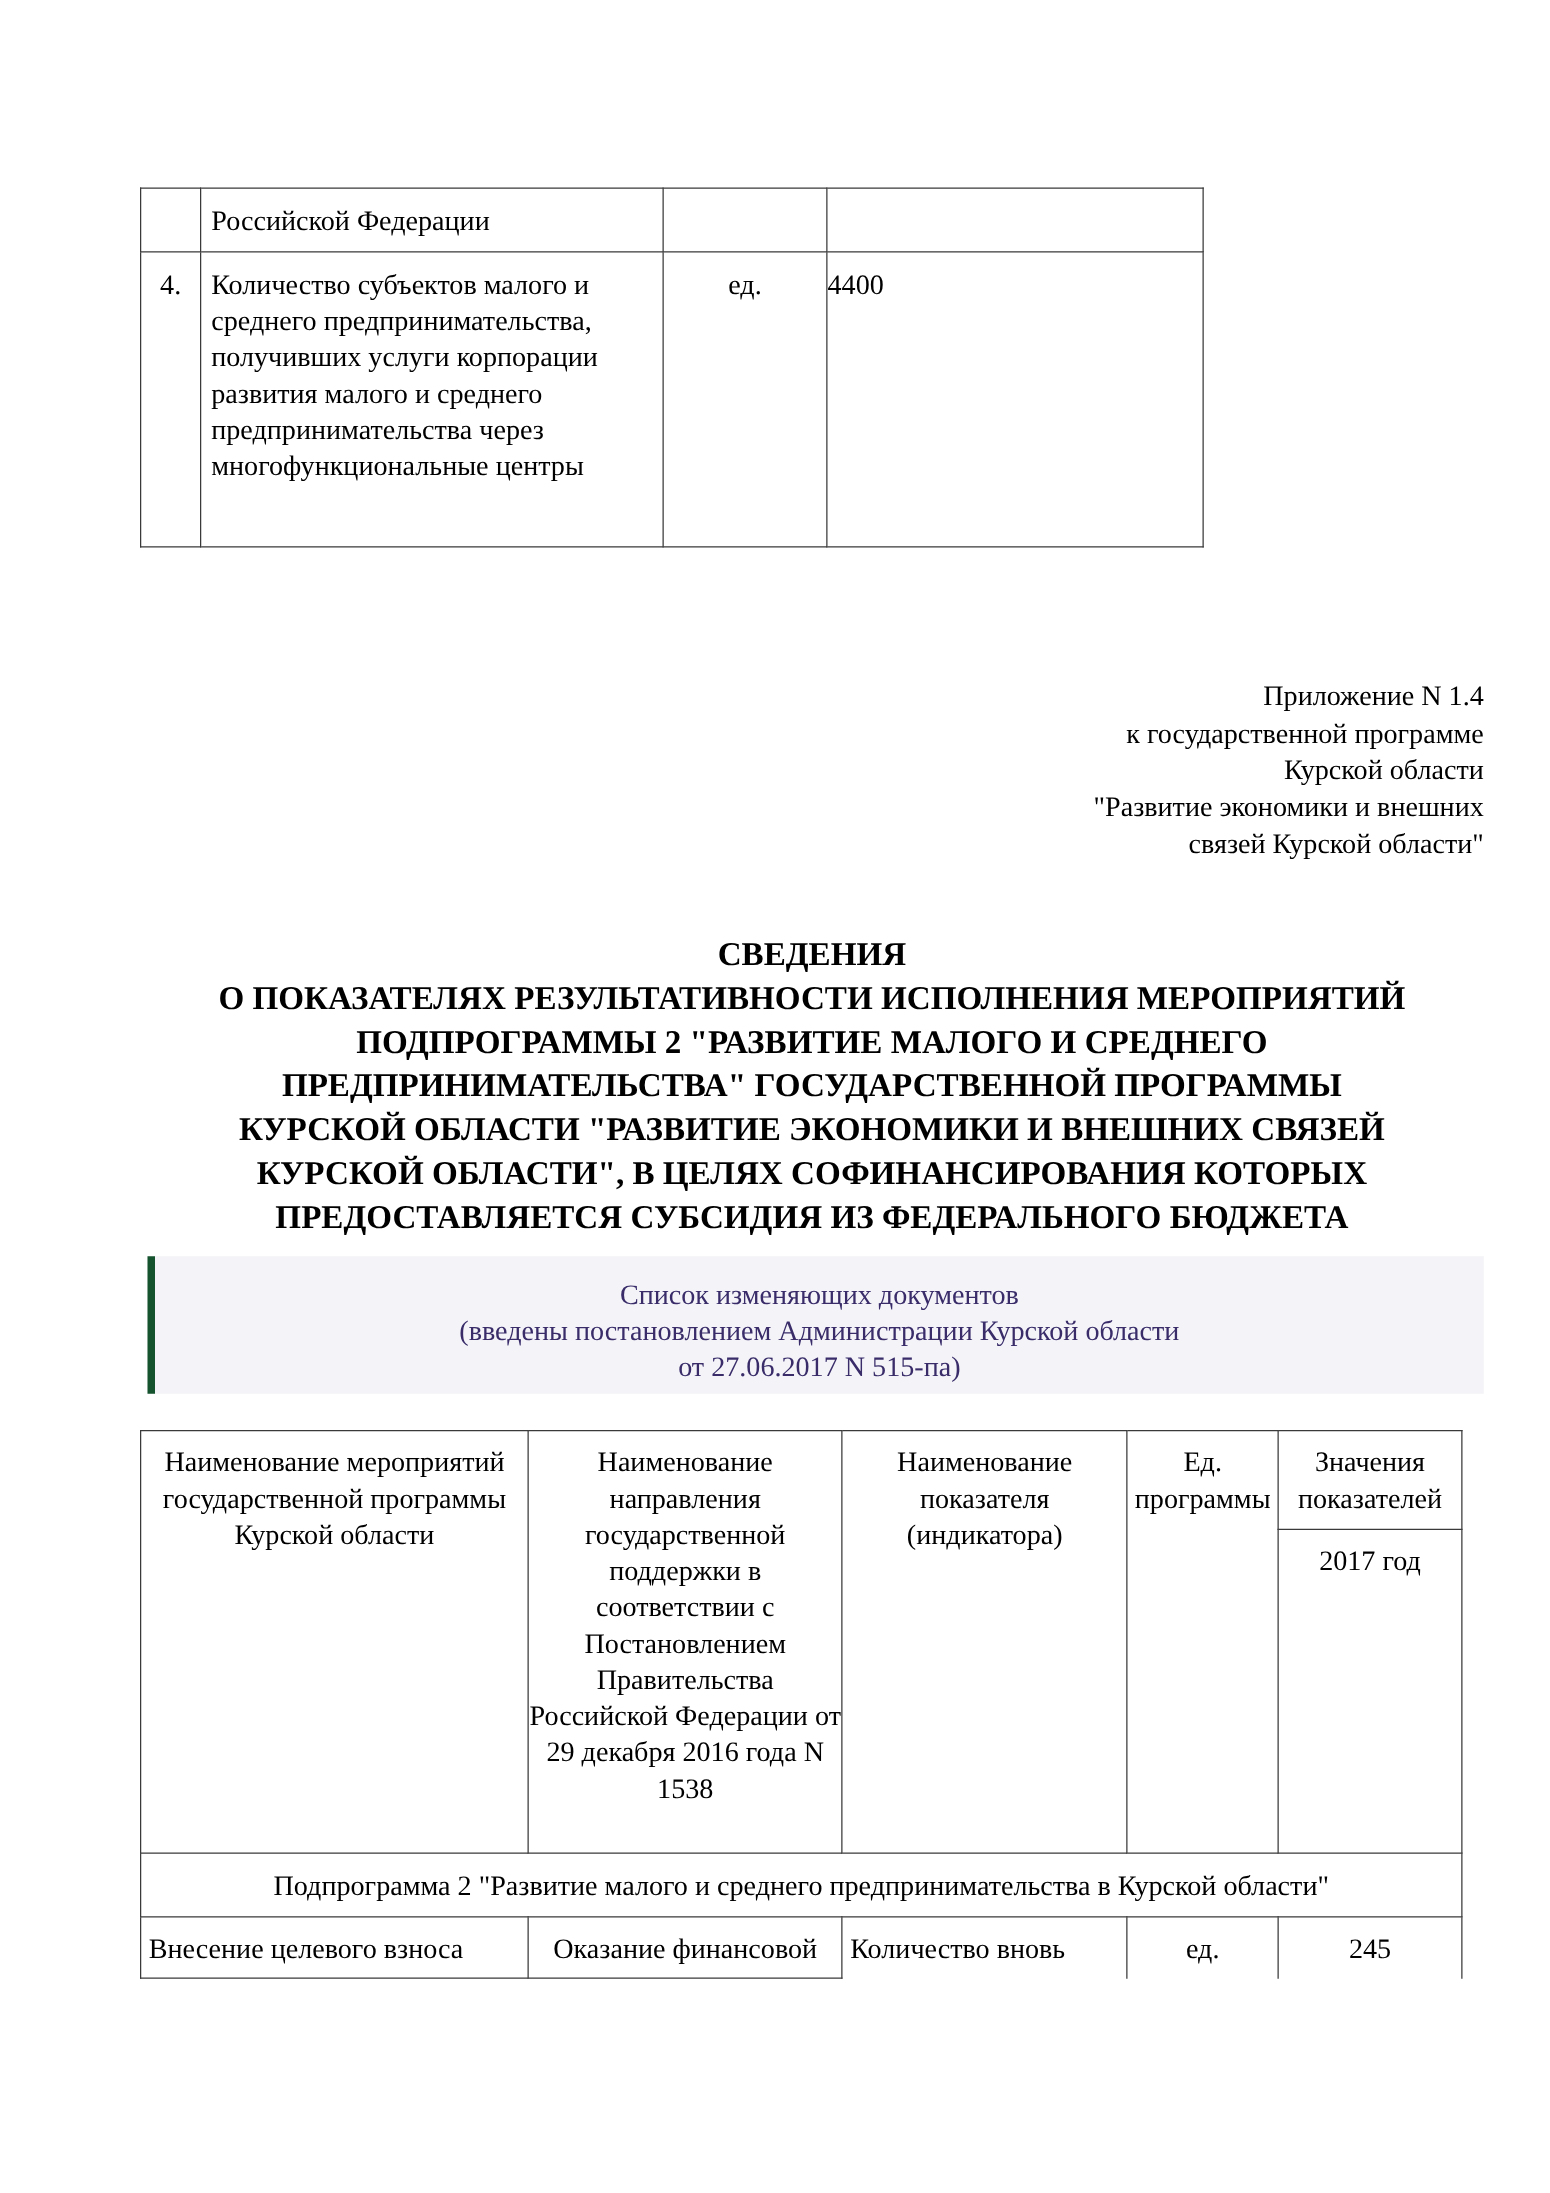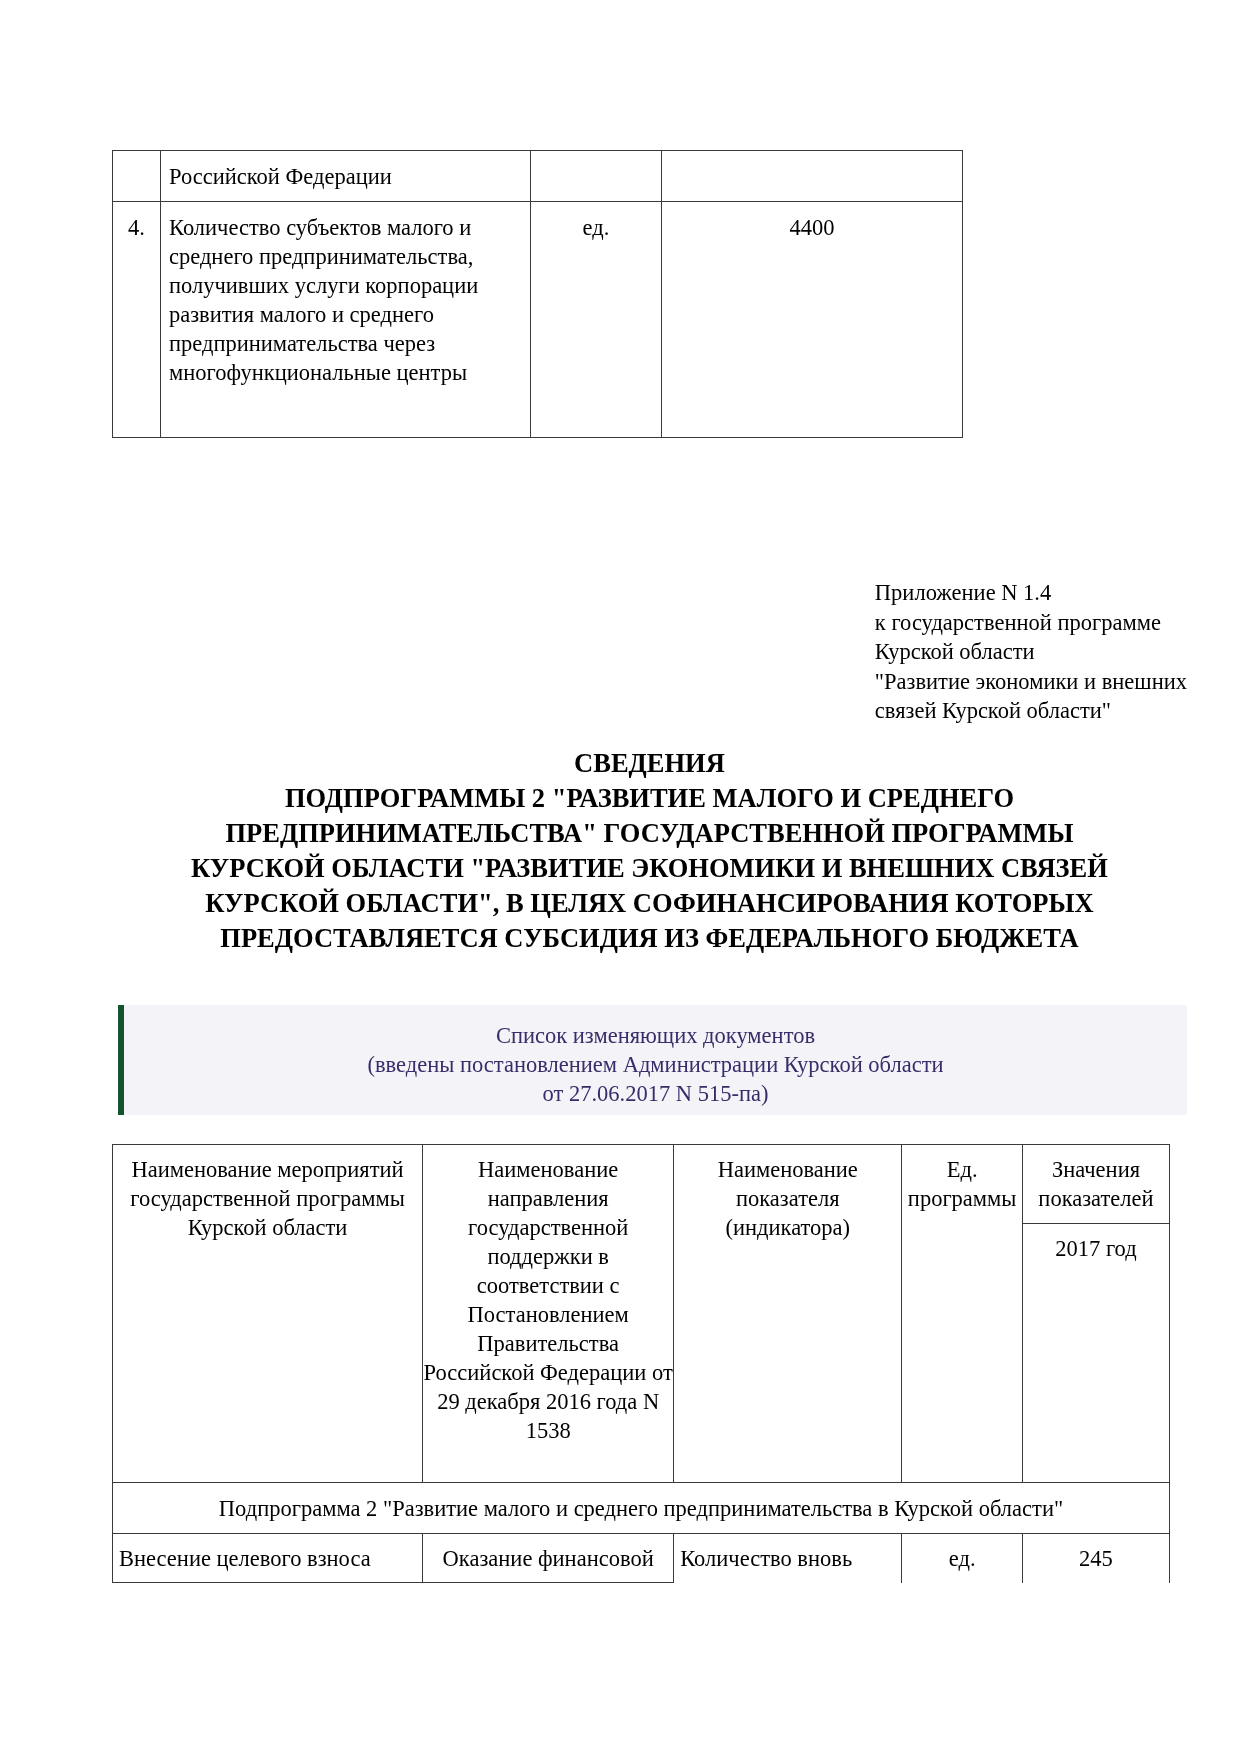--- a/index.html
+++ b/index.html
@@ -10,27 +10,27 @@
   }
   .abs { position: absolute; }
   table { border-collapse: collapse; }
   td { border: 1.5px solid #3a3a3a; vertical-align: top; font-size: 22.5px; line-height: 29px; padding: 0; }
 
   
   #top-table { left: 112px; top: 150px; width: 851px; }
   #top-table td.c0 { width: 47px; text-align: center; }
   #top-table td.c1 { width: 357px; padding-left: 8px; }
   #top-table td.c2 { width: 130px; text-align: center; }
-  #top-table td.c3 { text-align: center; }
+  #top-table td.c3 { }
   #top-table tr.r1 td { height: 50px; vertical-align: middle; }
   #top-table tr.r2 td { height: 224px; padding-top: 11px; }
   #top-table tr.r2 td.c1 { padding-right: 4px; margin-left: 28px; }
 
   
-  #appendix { right: 53px; top: 578px; text-align: left; font-size: 22.5px; line-height: 29.5px; }
+  #appendix { right: 53px; top: 542px; text-align: right; font-size: 22.5px; line-height: 29.5px; }
 
   
   #title { left: 112px; width: 1075px; top: 746px; text-align: center; font-weight: bold; font-size: 26.5px; line-height: 35px; letter-spacing: 0px; }
 
   
   #changes { left: 118px; top: 1005px; width: 1069px; height: 110px; background: #f3f3f8; border-left: 6px solid #14532d; box-sizing: border-box; text-align: center; color: #392c69; font-size: 22.5px; line-height: 29px; padding-top: 16px; }
 
   
   #main-table { left: 112px; top: 1144px; width: 1058px; }
   #main-table td { text-align: center; }
@@ -71,20 +71,21 @@
 <div id="appendix" class="abs">
   <div>Приложение N 1.4</div>
   <div>к государственной программе</div>
   <div>Курской области</div>
   <div>"Развитие экономики и внешних</div>
   <div>связей Курской области"</div>
 </div>
 
 <div id="title" class="abs">
   <div>СВЕДЕНИЯ</div>
+  <div>О ПОКАЗАТЕЛЯХ РЕЗУЛЬТАТИВНОСТИ ИСПОЛНЕНИЯ МЕРОПРИЯТИЙ</div>
   <div>ПОДПРОГРАММЫ 2 "РАЗВИТИЕ МАЛОГО И СРЕДНЕГО</div>
   <div>ПРЕДПРИНИМАТЕЛЬСТВА" ГОСУДАРСТВЕННОЙ ПРОГРАММЫ</div>
   <div>КУРСКОЙ ОБЛАСТИ "РАЗВИТИЕ ЭКОНОМИКИ И ВНЕШНИХ СВЯЗЕЙ</div>
   <div>КУРСКОЙ ОБЛАСТИ", В ЦЕЛЯХ СОФИНАНСИРОВАНИЯ КОТОРЫХ</div>
   <div>ПРЕДОСТАВЛЯЕТСЯ СУБСИДИЯ ИЗ ФЕДЕРАЛЬНОГО БЮДЖЕТА</div>
 </div>
 
 <div id="changes" class="abs">
   <div>Список изменяющих документов</div>
   <div>(введены постановлением Администрации Курской области</div>

